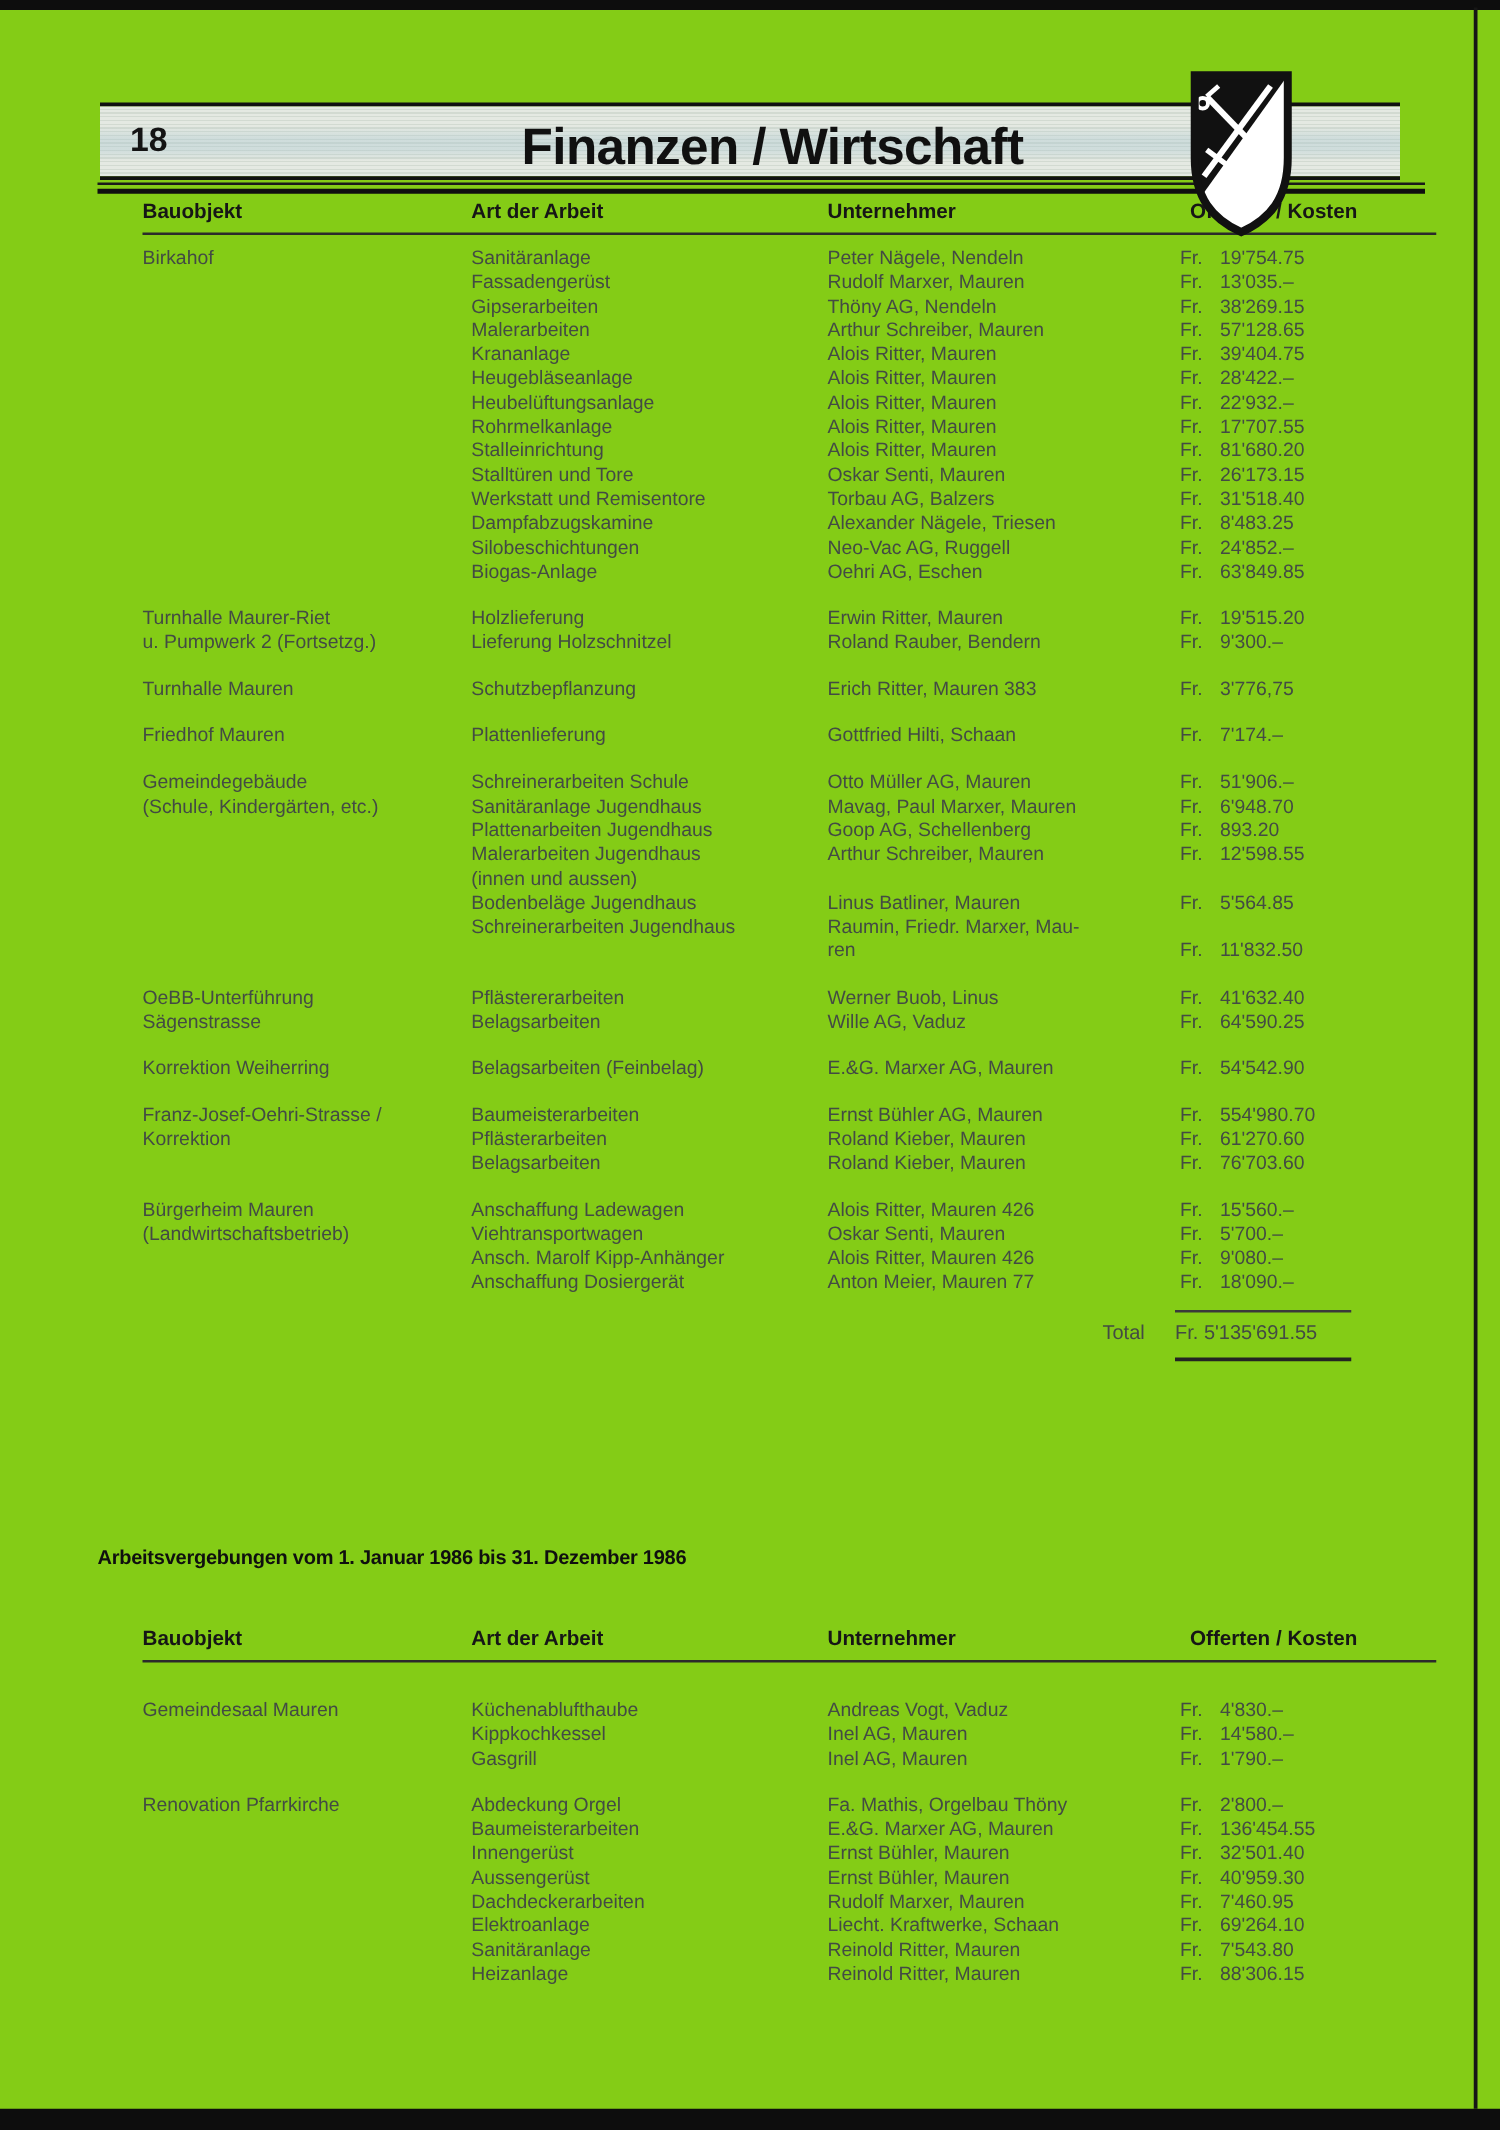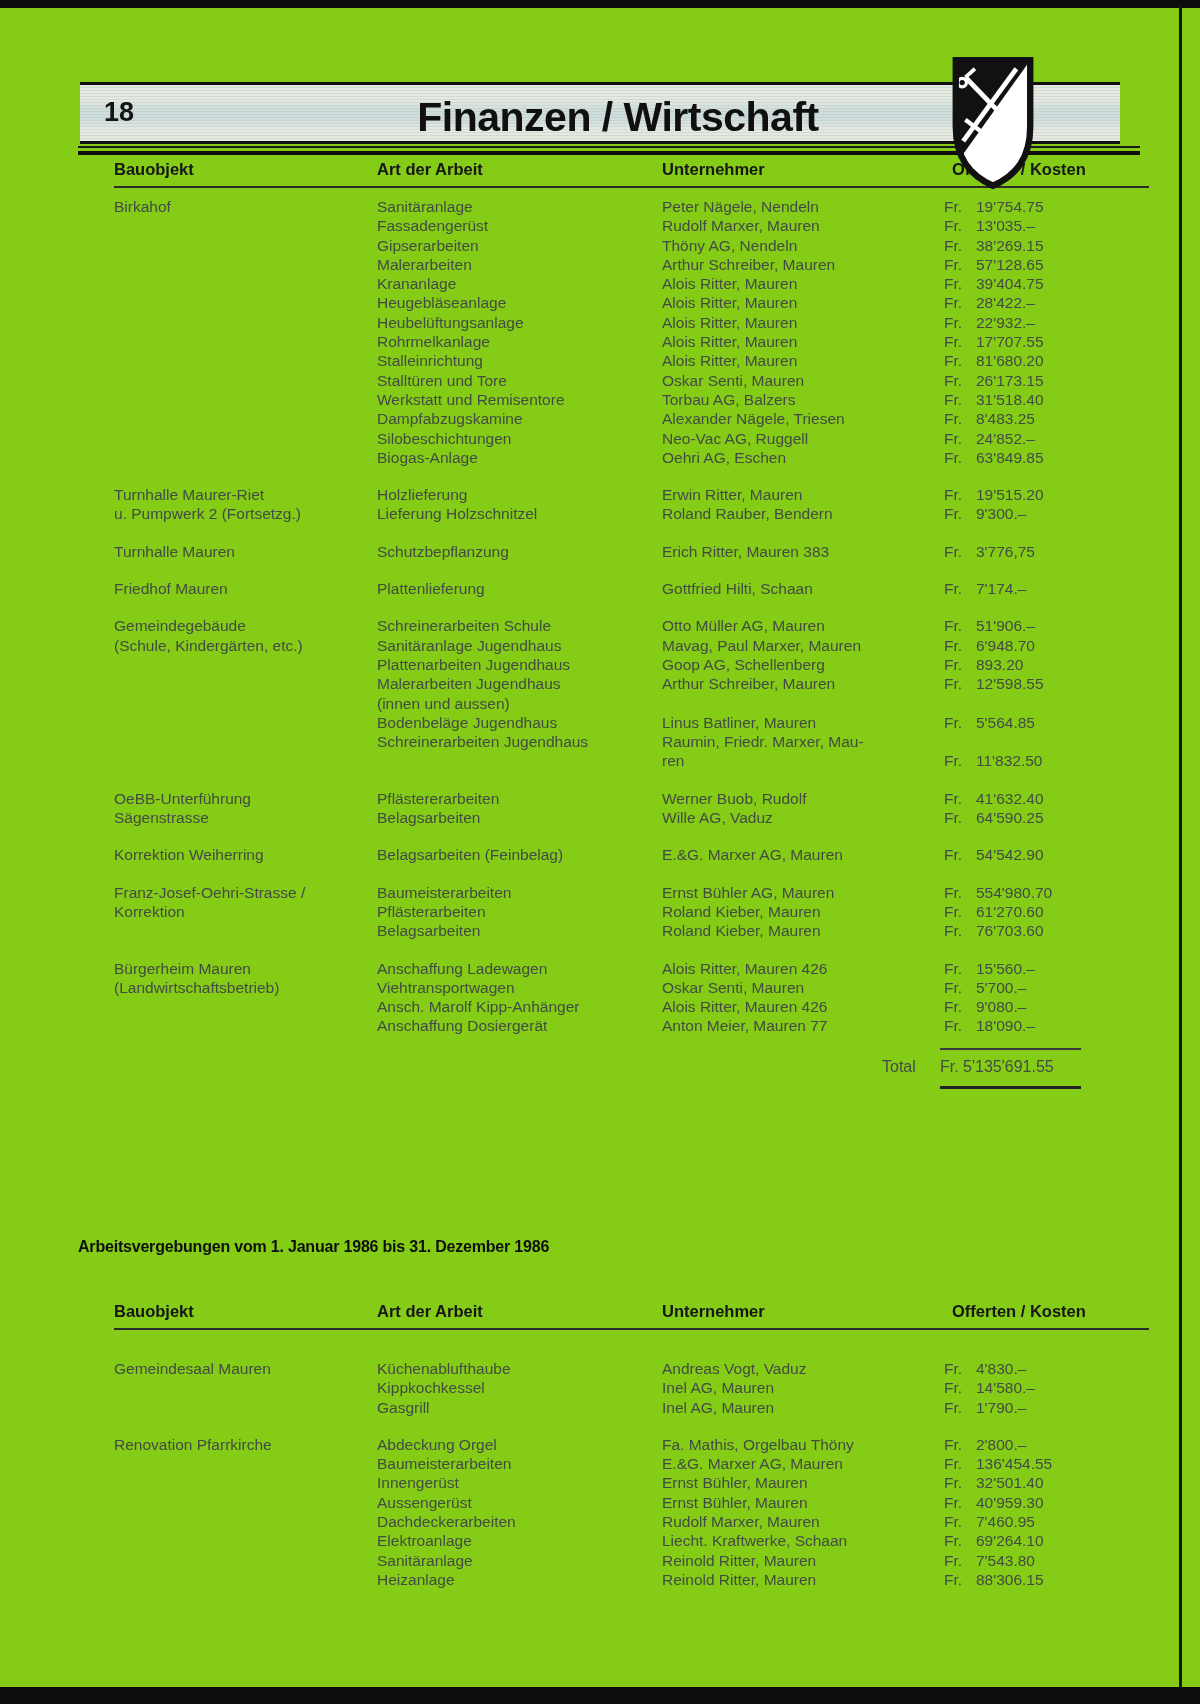--- a/index.html
+++ b/index.html
@@ -287,21 +287,21 @@
         <div class="grid-row">
     <span class="c-obj"></span>
     <span class="c-work"></span>
     <span class="c-con">ren</span>
     <span class="c-fr">Fr.</span>
     <span class="c-amt">11'832.50</span>
   </div>
         <div class="grid-row group-start">
     <span class="c-obj">OeBB-Unterführung</span>
     <span class="c-work">Pflästererarbeiten</span>
-    <span class="c-con">Werner Buob, Rudolf</span>
+    <span class="c-con">Werner Buob, Linus</span>
     <span class="c-fr">Fr.</span>
     <span class="c-amt">41'632.40</span>
   </div>
         <div class="grid-row">
     <span class="c-obj">Sägenstrasse</span>
     <span class="c-work">Belagsarbeiten</span>
     <span class="c-con">Wille AG, Vaduz</span>
     <span class="c-fr">Fr.</span>
     <span class="c-amt">64'590.25</span>
   </div>

